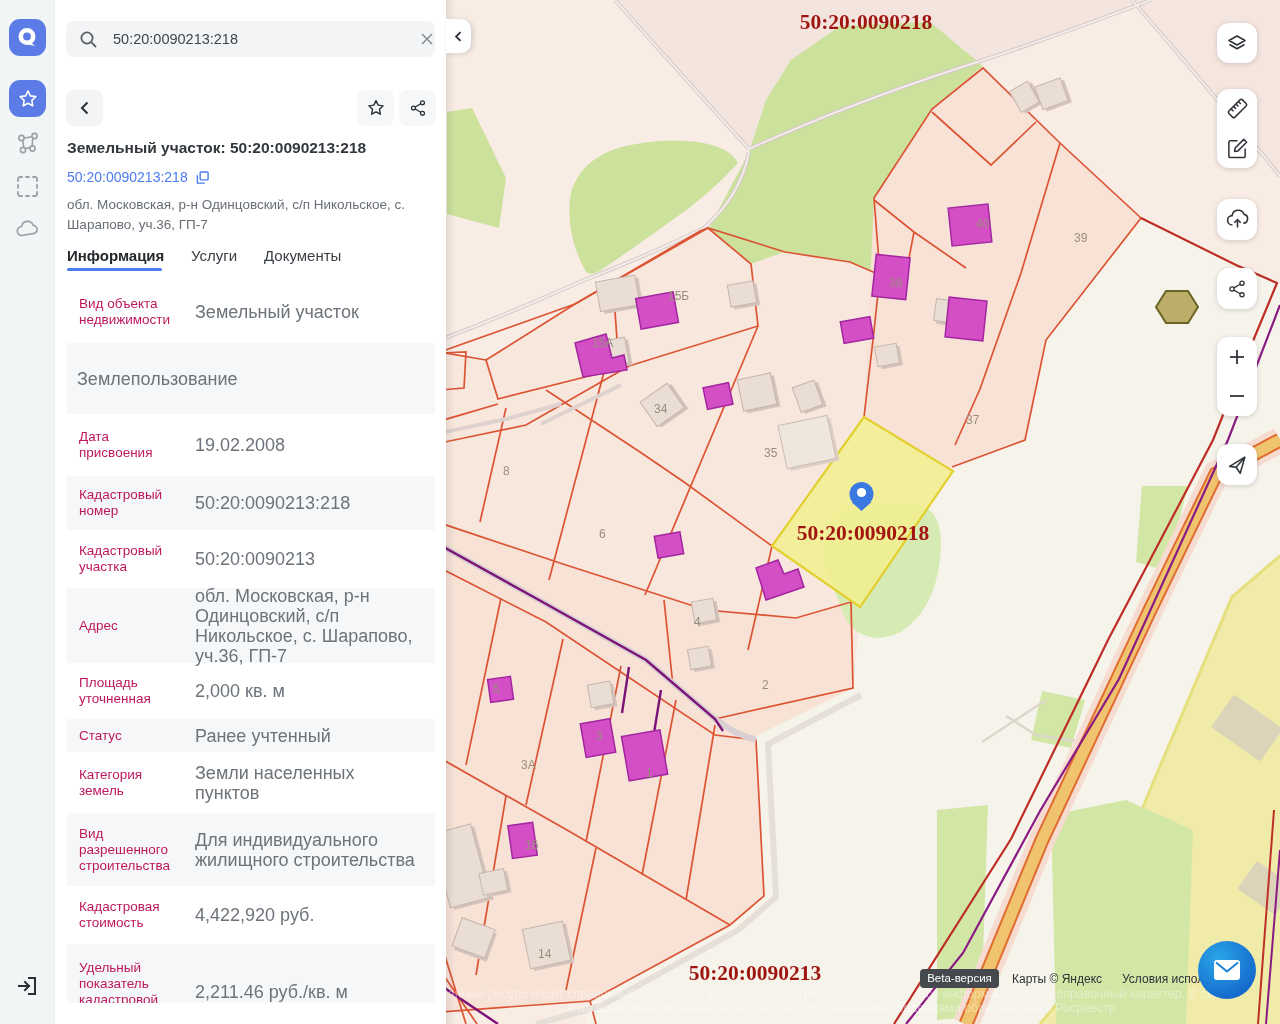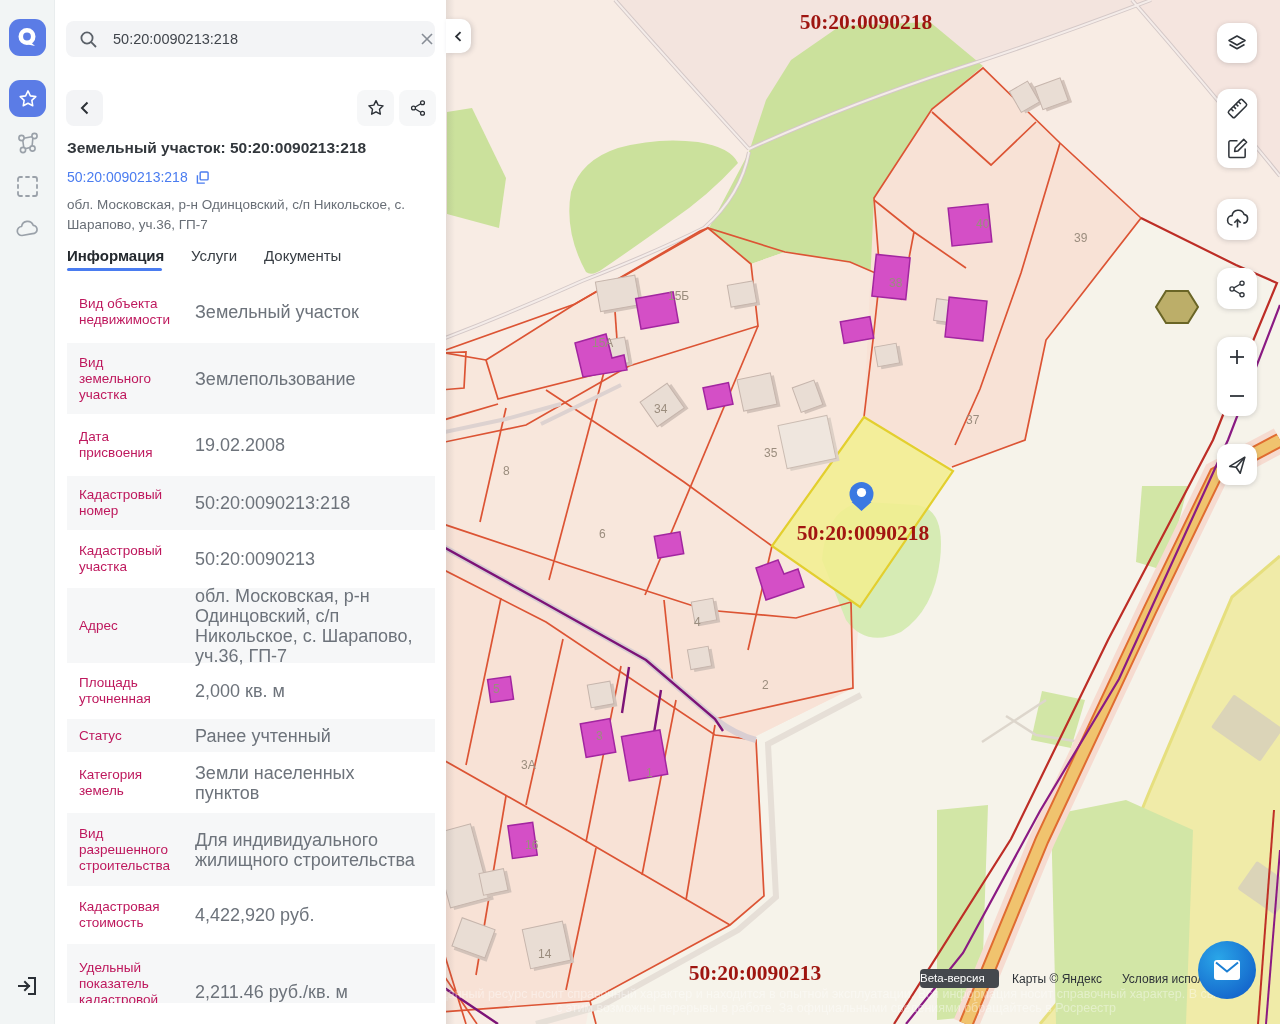--- a/index.html
+++ b/index.html
@@ -22,21 +22,21 @@
 .tab{position:absolute;top:247px;font-size:15px;color:#383e44}
 #tabline{position:absolute;left:11px;top:268px;width:95px;height:3px;background:#4a7cf0;border-radius:2px}
 .row{position:absolute;left:11px;width:368px;display:flex;align-items:center}
 .row .lab{width:118px;padding-left:12px;padding-right:9px;font-size:13.5px;line-height:16px;color:#be185d}
 .row .val{width:234px;padding-left:10px;font-size:18px;line-height:20px;color:#6d737b}
 .grey{background:#f6f7f8}
 
 .ctl{position:absolute;background:#fff;border-radius:12px;box-shadow:0 1px 5px rgba(60,60,70,.22);display:flex;flex-direction:column;align-items:center;justify-content:space-around}
 #collapse{position:absolute;z-index:3;left:446px;top:19px;width:25px;height:34px;background:#fff;border-radius:0 10px 10px 0;box-shadow:2px 1px 5px rgba(60,60,70,.18);display:flex;align-items:center;justify-content:center}
 #chat{position:absolute;z-index:6;left:1198px;top:941px;width:58px;height:58px;border-radius:50%;background:radial-gradient(circle at 35% 30%,#2aa6e8,#1569cd 75%);display:flex;align-items:center;justify-content:center}
-#beta{position:absolute;left:920px;top:969px;width:79px;height:19px;background:#45484d;border-radius:4px;color:#fff;font-size:11.5px;line-height:19px}
+#beta{position:absolute;left:920px;top:969px;width:79px;height:19px;background:#45484d;border-radius:4px;color:#fff;font-size:11.5px;text-align:center;line-height:19px}
 #attr1{position:absolute;left:1012px;top:972px;font-size:12px;color:#2e3338}
 #attr2{position:absolute;left:1122px;top:972px;font-size:12px;color:#2e3338}
 </style></head>
 <body>
 <div id="map">
 <svg width="834" height="1024" viewBox="0 0 834 1024">
 <rect x="0" y="0" width="834" height="1024" fill="#f8ece4"></rect>
 <polygon points="169,0 303,149 513,68 705,0" fill="#f3e4de"></polygon>
 <polygon points="686,0 834,176 834,0" fill="#f5e5df"></polygon>
 <polygon points="695,218 600,340 579,440 506,467 414,607 407,688 310,736 318,896 284,925 144,1001 140,1024 834,1024 834,283" fill="#f6f3ea"></polygon>
@@ -316,21 +316,20 @@
   <div id="addr">обл. Московская, р-н Одинцовский, с/п Никольское, с. Шарапово, уч.36, ГП-7</div>
   <div class="tab" style="left:11px;font-weight:bold;color:#24292e">Информация</div>
   <div class="tab" style="left:135px">Услуги</div>
   <div class="tab" style="left:208px">Документы</div>
   <div id="tabline"></div>
   <div class="row" style="top:283px;height:58px">
       <div class="lab">Вид объекта недвижимости</div>
       <div class="val">Земельный участок</div>
     </div>
   <div class="row grey" style="top:343px;height:71px">
-      <div class="lab">Вид земельного участка</div>
       <div class="val">Землепользование</div>
     </div>
   <div class="row" style="top:416px;height:58px">
       <div class="lab">Дата присвоения</div>
       <div class="val">19.02.2008</div>
     </div>
   <div class="row grey" style="top:476px;height:54px">
       <div class="lab">Кадастровый номер</div>
       <div class="val">50:20:0090213:218</div>
     </div>

